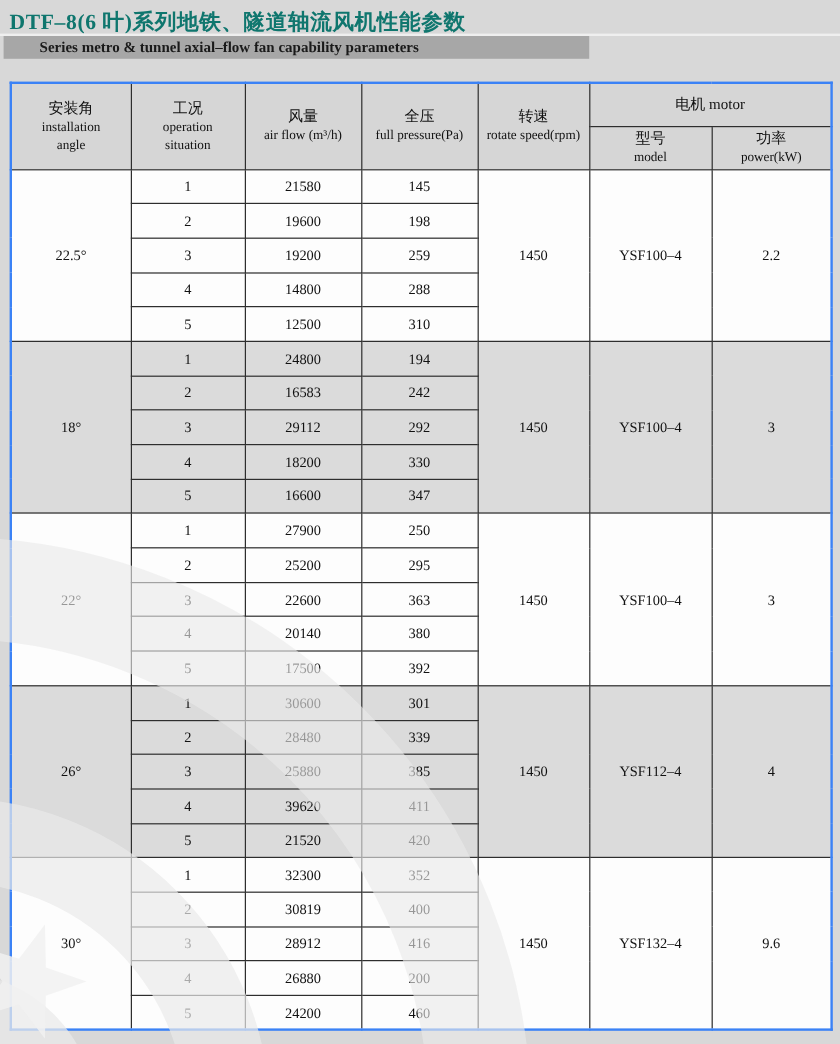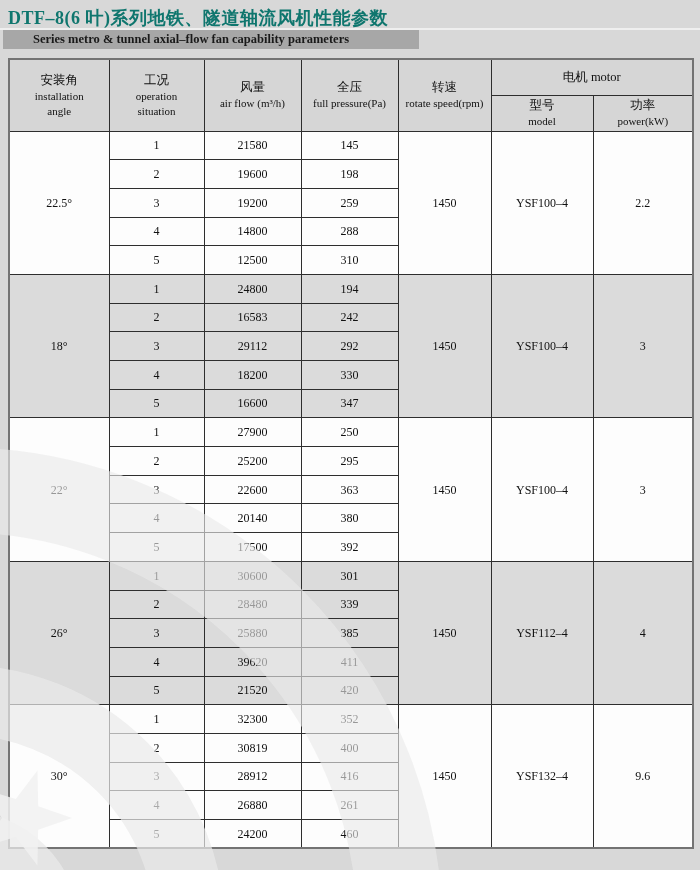--- a/index.html
+++ b/index.html
@@ -22,39 +22,39 @@
   }
   .title-rule {
     position: absolute;
     left: 0; top: 28px;
     width: 700px; height: 2px;
     background: #efefef;
   }
   .subtitle-bar {
     position: absolute;
     left: 3px; top: 30px;
-    width: 416px; height: 19px;
+    width: 488px; height: 19px;
     background: #a7a7a7;
     display: flex;
     align-items: center;
     padding-left: 30px;
   }
   .subtitle-bar span {
     font-size: 12.5px;
     font-weight: bold;
     color: #1a1a1a;
     white-space: nowrap;
   }
   table.params {
     position: absolute;
-    left: 8px; top: 58px;
+    left: 8px; top: 68px;
     width: 684px;
     border-collapse: collapse;
     table-layout: fixed;
-    border: 2px solid #737373;
+    border: 2px solid #3b82f6;
   }
   table.params th, table.params td {
     border: 1px solid #2e2e2e;
     text-align: center;
     vertical-align: middle;
     padding: 0;
     font-size: 12px;
     line-height: 1.35;
   }
   thead th { background: #d6d6d6; font-weight: normal; height: 36px; }
@@ -262,21 +262,21 @@
         <td>400</td>
       </tr>
       <tr class="grp-white">
         <td>3</td>
         <td>28912</td>
         <td>416</td>
       </tr>
       <tr class="grp-white">
         <td>4</td>
         <td>26880</td>
-        <td>261</td>
+        <td>200</td>
       </tr>
       <tr class="grp-white">
         <td>5</td>
         <td>24200</td>
         <td>460</td>
       </tr>
     </tbody>
 </table>
 
 <svg class="watermark" viewBox="0 0 700 870" xmlns="http://www.w3.org/2000/svg">

